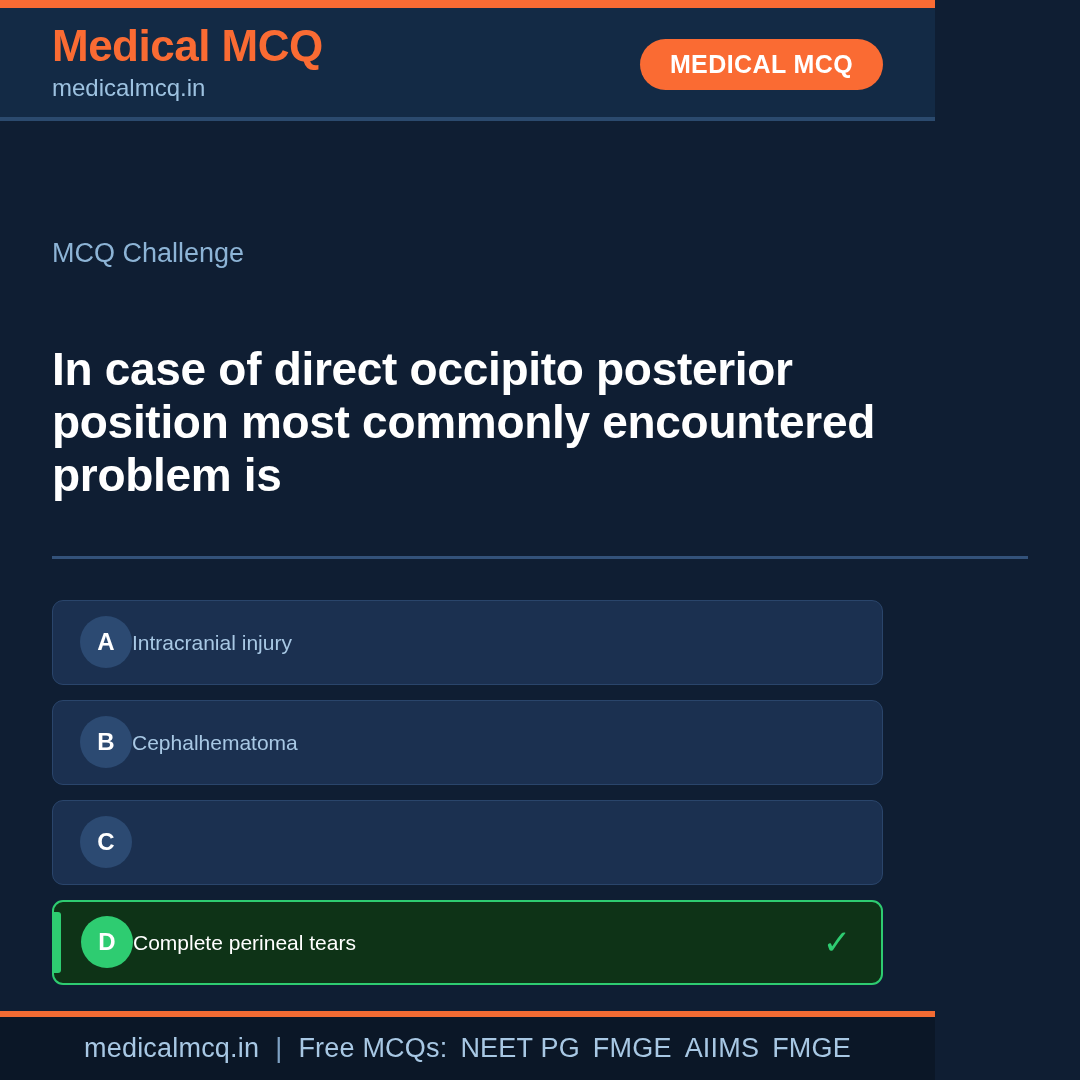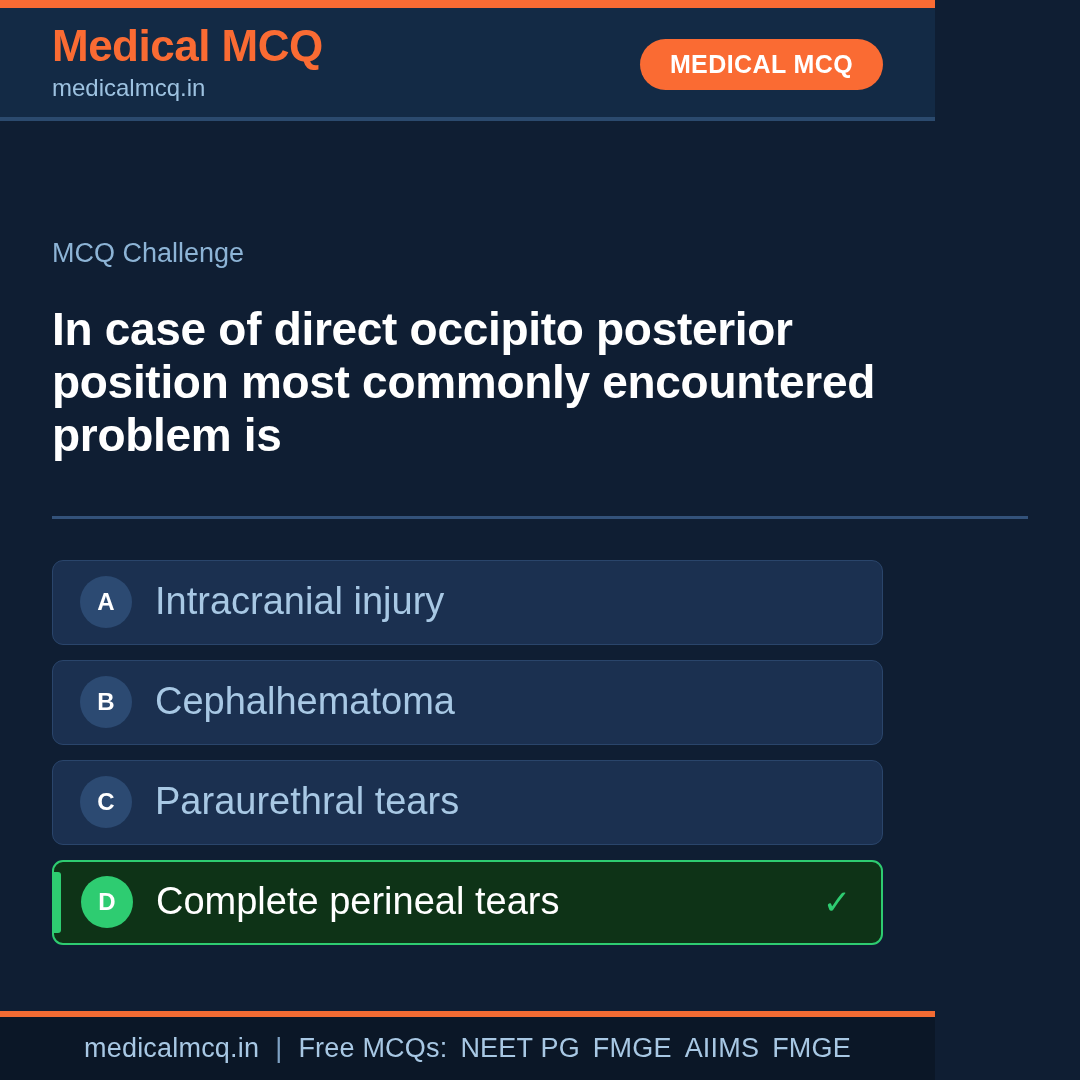--- a/index.html
+++ b/index.html
@@ -95,20 +95,21 @@
     margin-bottom: 14px;
   }
 
   .question {
     font-size: 46px;
     font-weight: bold;
     color: #ffffff;
     line-height: 1.16;
     letter-spacing: -0.3px;
     max-width: 960px;
+    margin-top: 40px;
   }
 
   .divider {
     height: 3px;
     background: #33週;
     background: #33527a;
     margin-top: 33px;
     margin-bottom: 21px;
     width: 976px;
   }
@@ -143,22 +144,21 @@
     background: #2c4a72;
     color: #ffffff;
     font-size: 24px;
     font-weight: bold;
     display: flex;
     align-items: center;
     justify-content: center;
   }
 
   .option-text {
-    margin-left: 23px;
-    font-size: 38px;
+    font-size: 21px;
     color: #a8c8e4;
     line-height: 1.2;
     flex: 1 1 auto;
   }
 
   .option-check {
     flex: 0 0 auto;
     font-size: 34px;
     color: #2ecc71;
     line-height: 1;
@@ -242,21 +242,20 @@
       <div class="option">
         <div class="accent-bar"></div>
         <div class="option-badge">B</div>
         <div class="option-text">Cephalhematoma</div>
         <div class="option-check"></div>
       </div>
 
       <div class="option">
         <div class="accent-bar"></div>
         <div class="option-badge">C</div>
-        <div class="option-text">Paraurethral tears</div>
         <div class="option-check"></div>
       </div>
 
       <div class="option correct">
         <div class="accent-bar"></div>
         <div class="option-badge">D</div>
         <div class="option-text">Complete perineal tears</div>
         <div class="option-check">✓</div>
       </div>
 

